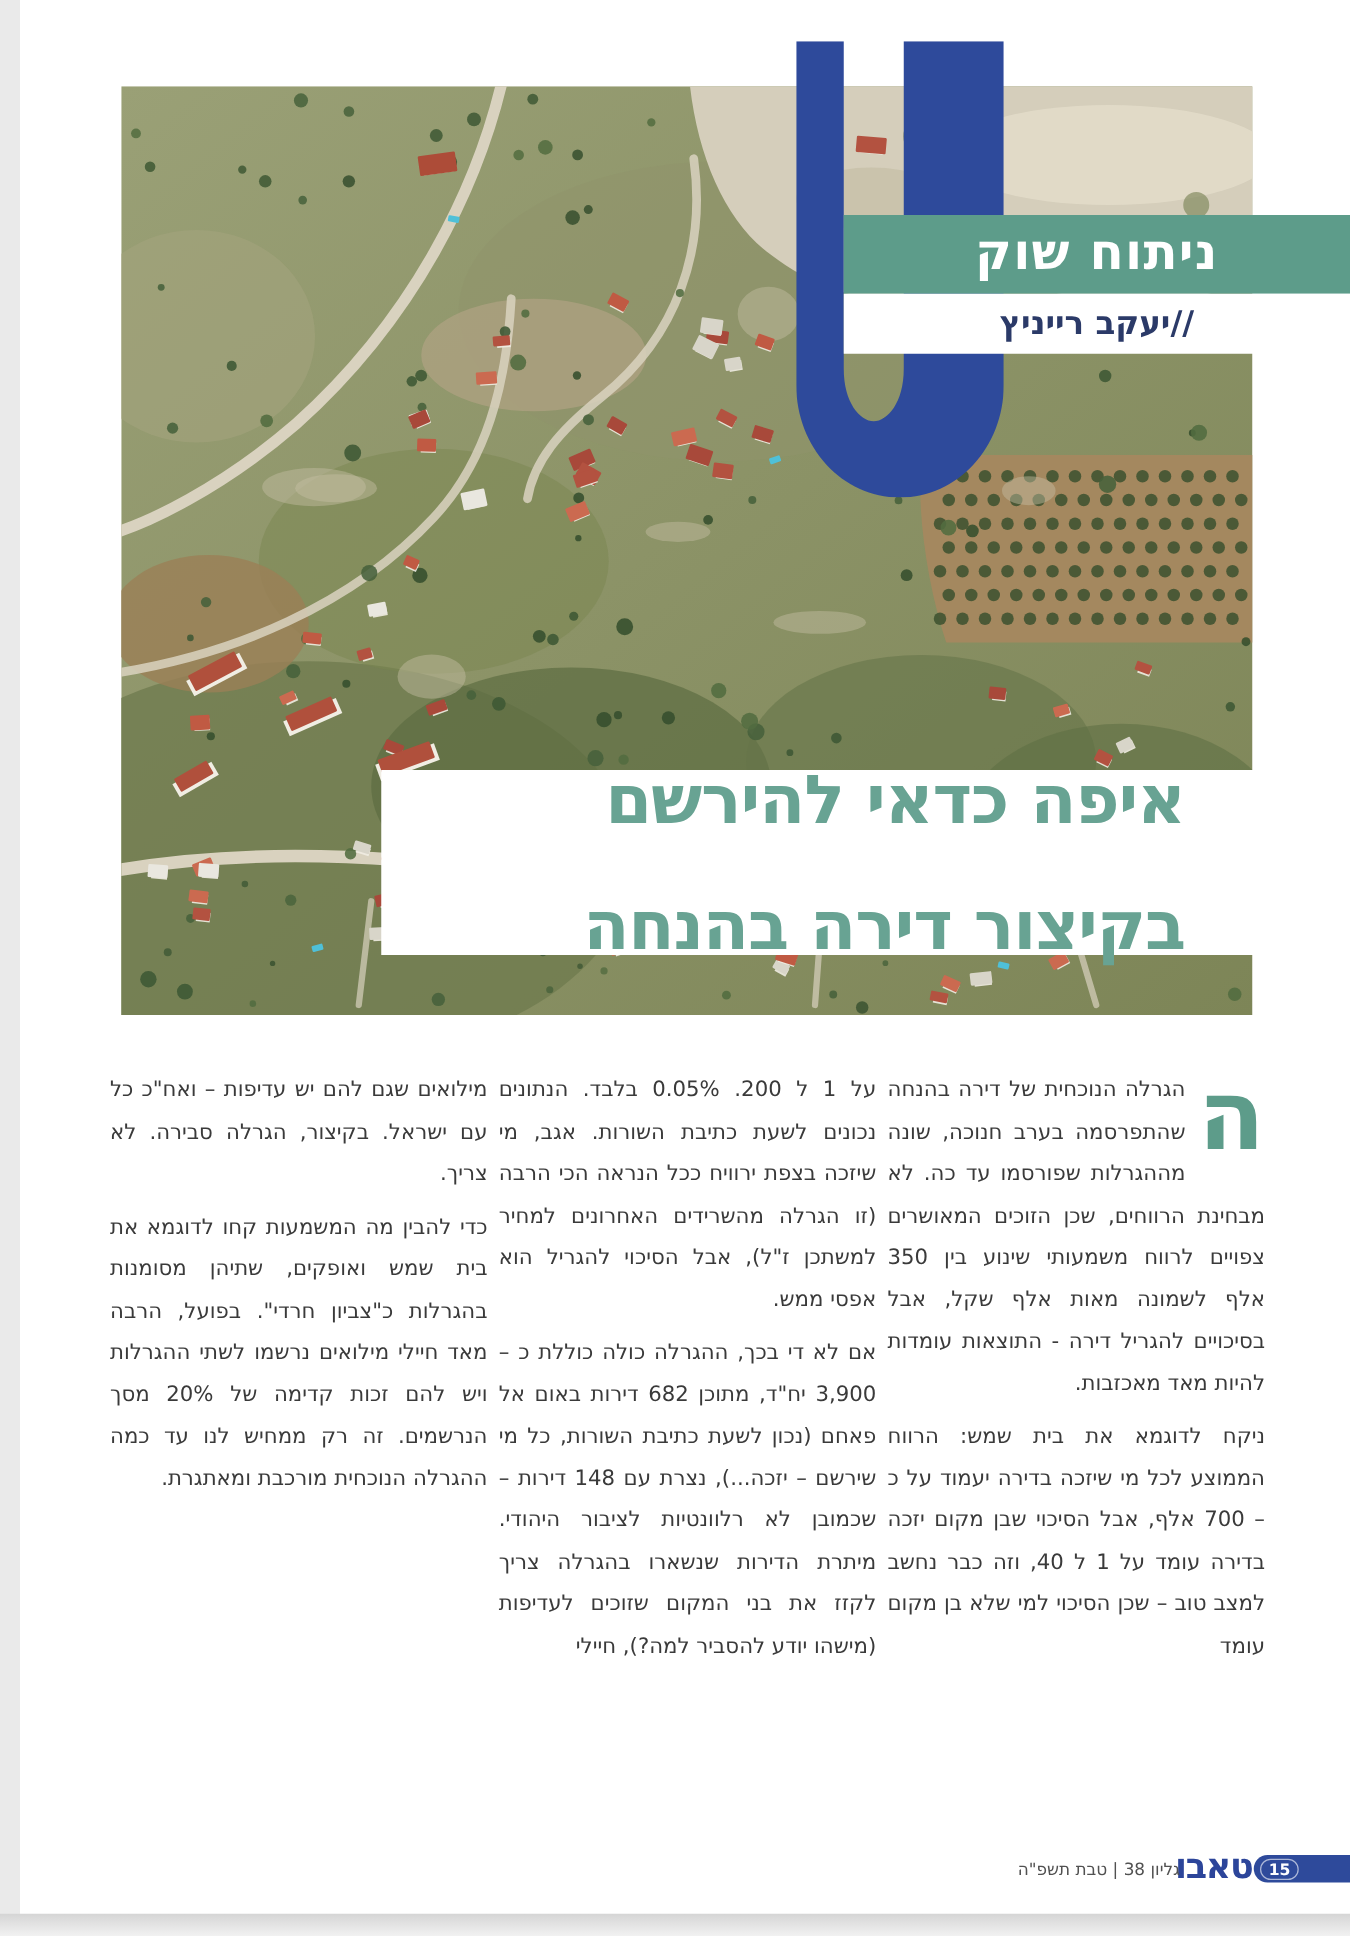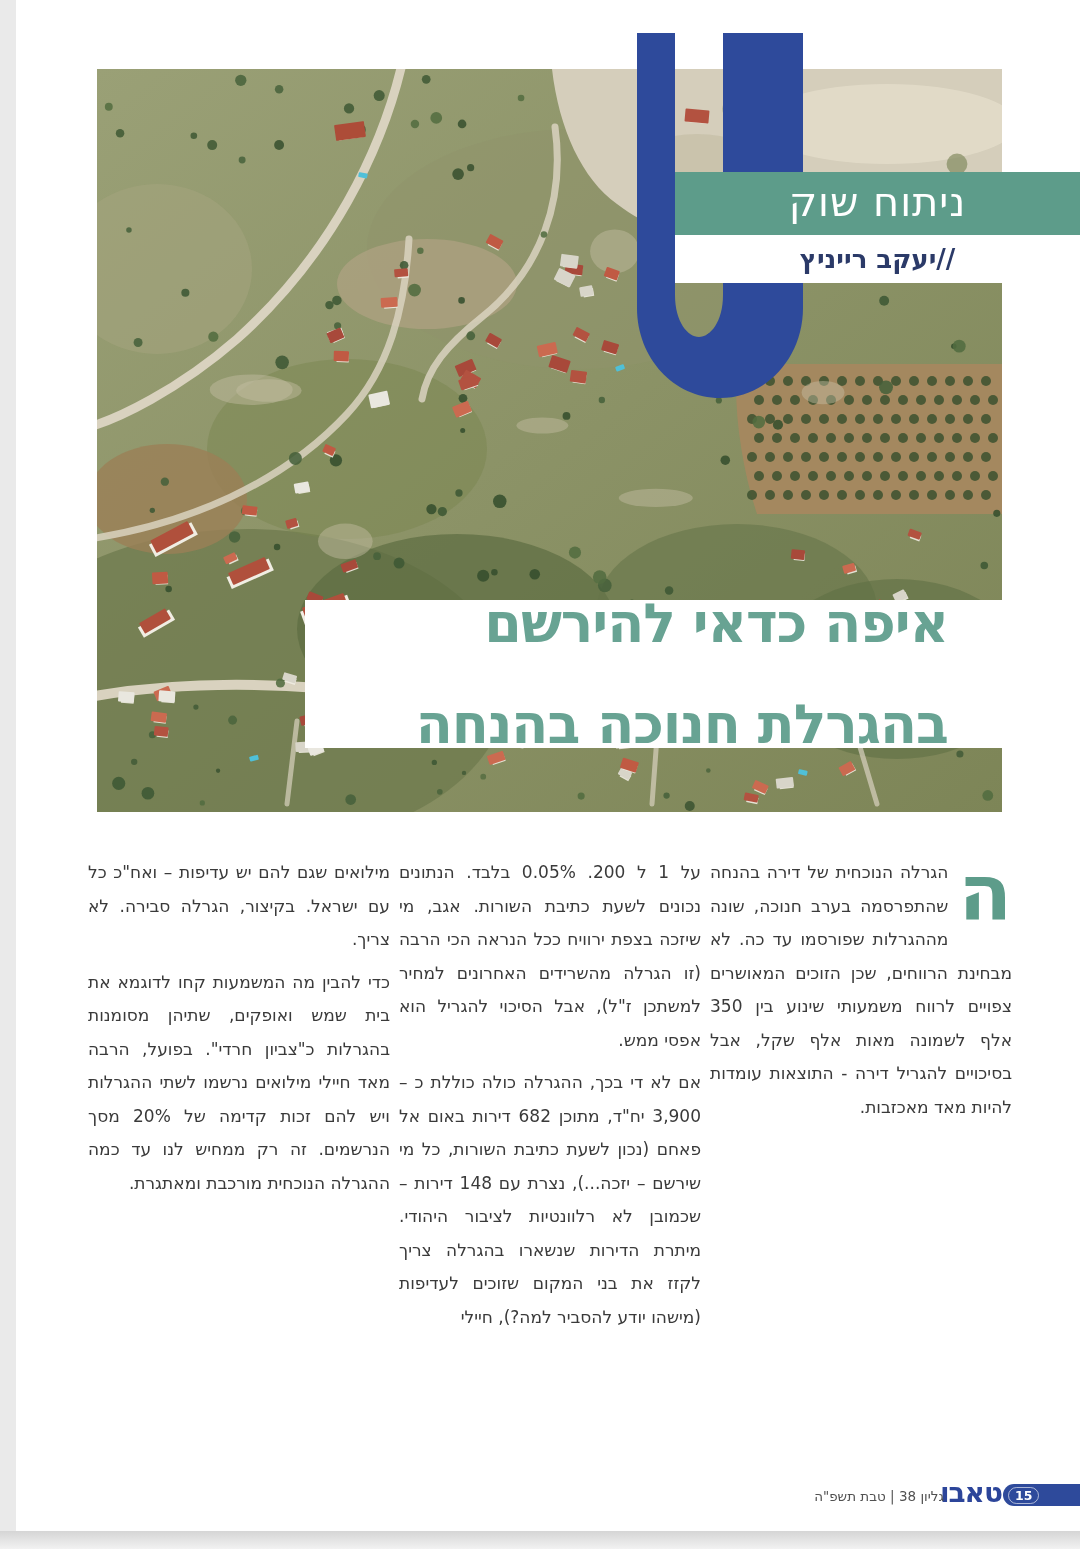--- a/index.html
+++ b/index.html
@@ -5,25 +5,25 @@
   html,body{margin:0;padding:0;background:#ffffff;}
   .page{position:relative;width:1080px;height:1549px;background:#ffffff;overflow:hidden;
         font-family:"DejaVu Sans",sans-serif;direction:rtl;margin:0 auto;}
   .edge-left{position:absolute;left:0;top:0;width:16px;height:1549px;background:#eaeaea;}
   .edge-bottom{position:absolute;left:0;top:1531px;width:1080px;height:18px;
         background:linear-gradient(180deg,#d5d5d5,#f2f2f2);}
   .photo{position:absolute;left:97px;top:69px;width:905px;height:743px;display:block;}
   .tet{position:absolute;left:637px;top:33px;display:block;}
   .band{position:absolute;left:675px;top:172px;width:405px;height:63px;background:#5d9c8a;
         display:flex;align-items:center;justify-content:center;}
-  .band .label{color:#ffffff;font-size:40px;font-weight:normal;letter-spacing:1px;padding-bottom:4px;}
+  .band .label{color:#ffffff;font-size:40px;font-weight:bold;letter-spacing:1px;padding-bottom:4px;}
   .byline{position:absolute;left:675px;top:235px;width:405px;height:48px;background:#ffffff;
         display:flex;align-items:center;justify-content:center;}
   .byline .name{color:#2b3a68;font-size:26px;font-weight:bold;}
-  .headline{position:absolute;left:305px;top:600px;width:709px;height:148px;background:#ffffff;
+  .headline{position:absolute;left:305px;top:616px;width:709px;height:148px;background:#ffffff;
         box-sizing:border-box;padding:0 66px 0 0;display:flex;flex-direction:column;justify-content:center;
         text-align:right;gap:35px;}
   .headline .hl{color:#68a393;font-size:54px;line-height:66px;font-weight:bold;letter-spacing:-1px;}
   .columns{position:absolute;right:68px;top:856px;width:924px;display:flex;gap:9px;}
   .col{width:302px;text-align:justify;font-size:17px;line-height:33.5px;color:#3a3a3a;}
   .col p{margin:0 0 9px 0;}
   .dropcap{float:right;color:#5d9c8a;font-size:78px;line-height:62px;font-weight:bold;
         margin:4px 0 0 10px;padding-top:2px;}
   .pagebar{position:absolute;left:1003px;top:1484px;width:77px;height:22px;background:#2e4a9b;
         border-radius:11px 0 0 11px;display:flex;align-items:center;direction:ltr;padding-left:5px;
@@ -633,26 +633,27 @@
   <div class="band">
     <span class="label">ניתוח שוק</span>
   </div>
 
   <div class="byline">
     <span class="name">//יעקב רייניץ</span>
   </div>
 
   <div class="headline">
     <div class="hl">איפה כדאי להירשם</div>
-    <div class="hl">בהגרלת חנוכה בהנחה</div>
+    <div class="hl">בקיצור דירה בהנחה</div>
   </div>
 
   <div class="columns">
     <div class="col">
       <p><span class="dropcap">ה</span><span>הגרלה הנוכחית של דירה בהנחה שהתפרסמה בערב חנוכה, שונה מההגרלות שפורסמו עד כה. לא מבחינת הרווחים, שכן הזוכים המאושרים צפויים לרווח משמעותי שינוע בין 350 אלף לשמונה מאות אלף שקל, אבל בסיכויים להגריל דירה - התוצאות עומדות להיות מאד מאכזבות.</span></p>
+      <p>ניקח לדוגמא את בית שמש: הרווח הממוצע לכל מי שיזכה בדירה יעמוד על כ – 700 אלף, אבל הסיכוי שבן מקום יזכה בדירה עומד על 1 ל 40, וזה כבר נחשב למצב טוב – שכן הסיכוי למי שלא בן מקום עומד</p>
     </div>
     <div class="col">
       <p>על 1 ל 200. 0.05% בלבד. הנתונים נכונים לשעת כתיבת השורות. אגב, מי שיזכה בצפת ירוויח ככל הנראה הכי הרבה (זו הגרלה מהשרידים האחרונים למחיר למשתכן ז"ל), אבל הסיכוי להגריל הוא אפסי ממש.</p>
       <p>אם לא די בכך, ההגרלה כולה כוללת כ – 3,900 יח"ד, מתוכן 682 דירות באום אל פאחם (נכון לשעת כתיבת השורות, כל מי שירשם – יזכה...), נצרת עם 148 דירות – שכמובן לא רלוונטיות לציבור היהודי. מיתרת הדירות שנשארו בהגרלה צריך לקזז את בני המקום שזוכים לעדיפות (מישהו יודע להסביר למה?), חיילי</p>
     </div>
     <div class="col">
       <p>מילואים שגם להם יש עדיפות – ואח"כ כל עם ישראל. בקיצור, הגרלה סבירה. לא צריך.</p>
       <p>כדי להבין מה המשמעות קחו לדוגמא את בית שמש ואופקים, שתיהן מסומנות בהגרלות כ"צביון חרדי". בפועל, הרבה מאד חיילי מילואים נרשמו לשתי ההגרלות ויש להם זכות קדימה של 20% מסך הנרשמים. זה רק ממחיש לנו עד כמה ההגרלה הנוכחית מורכבת ומאתגרת.</p>
     </div>
   </div>

